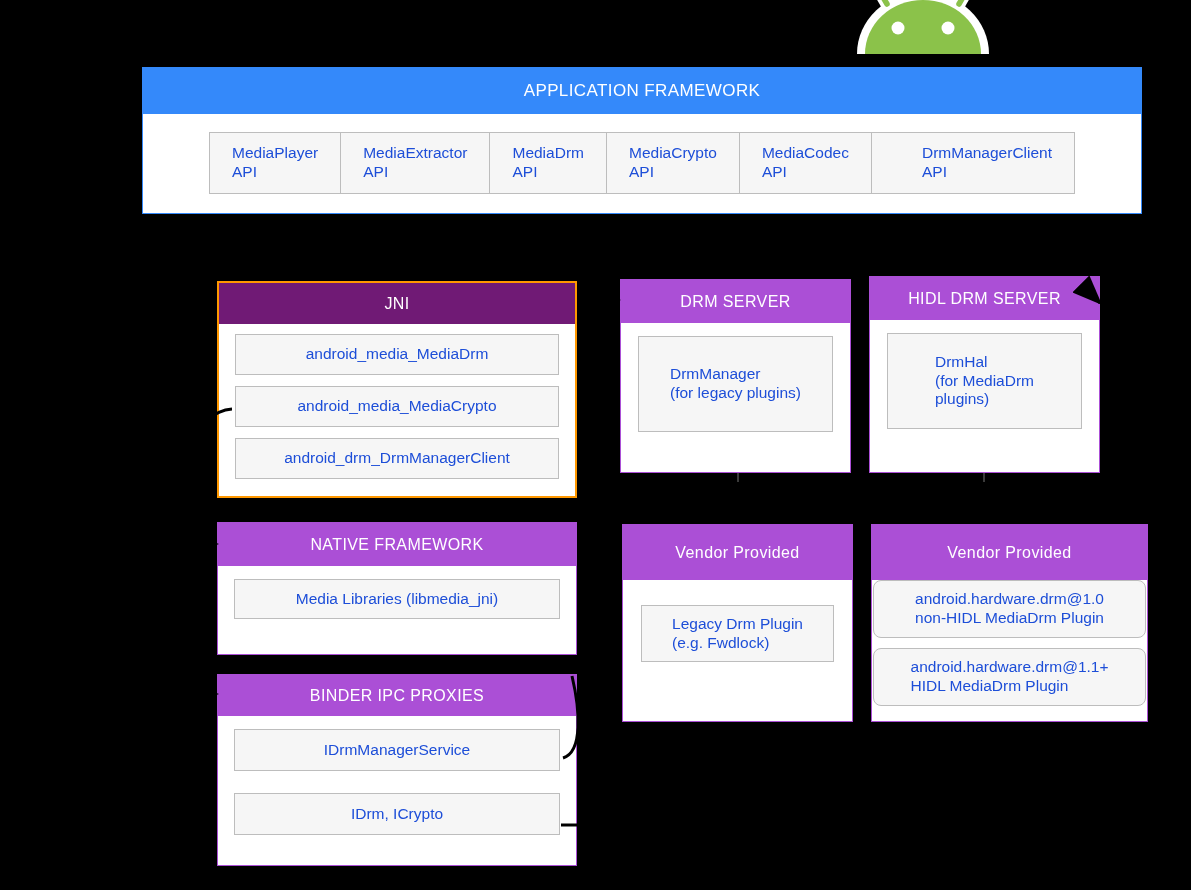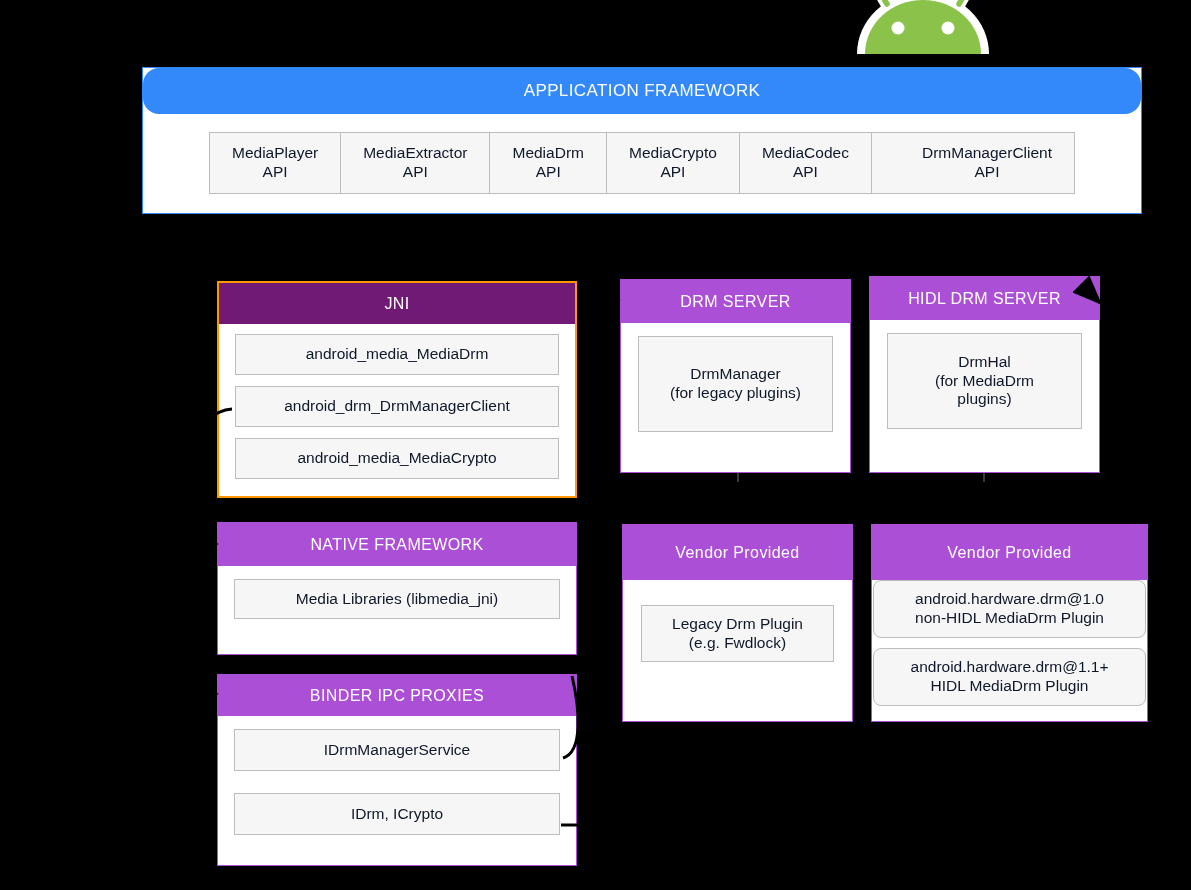--- a/index.html
+++ b/index.html
@@ -33,41 +33,40 @@
     box-sizing: border-box;
     width: 100%;
     color: #ffffff;
     text-align: center;
     font-weight: 400;
     letter-spacing: 0.4px;
     display: flex;
     align-items: center;
     justify-content: center;
   }
-  .hdr-blue   { background: #3489FA; border-radius: 16px; }
+  .hdr-blue   { background: #3489FA; }
   .hdr-orange { background: #701a75; }
   .hdr-purple { background: #AB4FD6; }
 
   .card-body {
     box-sizing: border-box;
     width: 100%;
     background: #ffffff;
     position: relative;
   }
 
   
   .item {
     box-sizing: border-box;
     background: #f6f6f6;
     border: 1px solid #bdbdbd;
-    color: #0f172a;
+    color: #1d4ed8;
     display: flex;
     align-items: center;
     justify-content: center;
-    text-align: center;
     line-height: 1.2;
     white-space: pre-line;
   }
 
   
   #app-framework {
     left: 142px; top: 67px; width: 1000px; height: 147px;
   }
   #app-framework .card-header { height: 46px; font-size: 17px; }
   #app-framework .card-body { height: 99px; padding: 18px 66px 0 66px; display: flex; }
@@ -174,22 +173,22 @@
 API</div>
       <div class="item">DrmManagerClient
 API</div>
     </div>
   </div>
 
   <div class="card orange" id="jni">
     <div class="card-header hdr-orange">JNI</div>
     <div class="card-body">
       <div class="item">android_media_MediaDrm</div>
+      <div class="item">android_media_MediaCrypto</div>
       <div class="item">android_drm_DrmManagerClient</div>
-      <div class="item">android_media_MediaCrypto</div>
     </div>
   </div>
 
   <div class="card purple" id="drm-server">
     <div class="card-header hdr-purple">DRM SERVER</div>
     <div class="card-body">
       <div class="item">DrmManager
 (for legacy plugins)</div>
     </div>
   </div>

